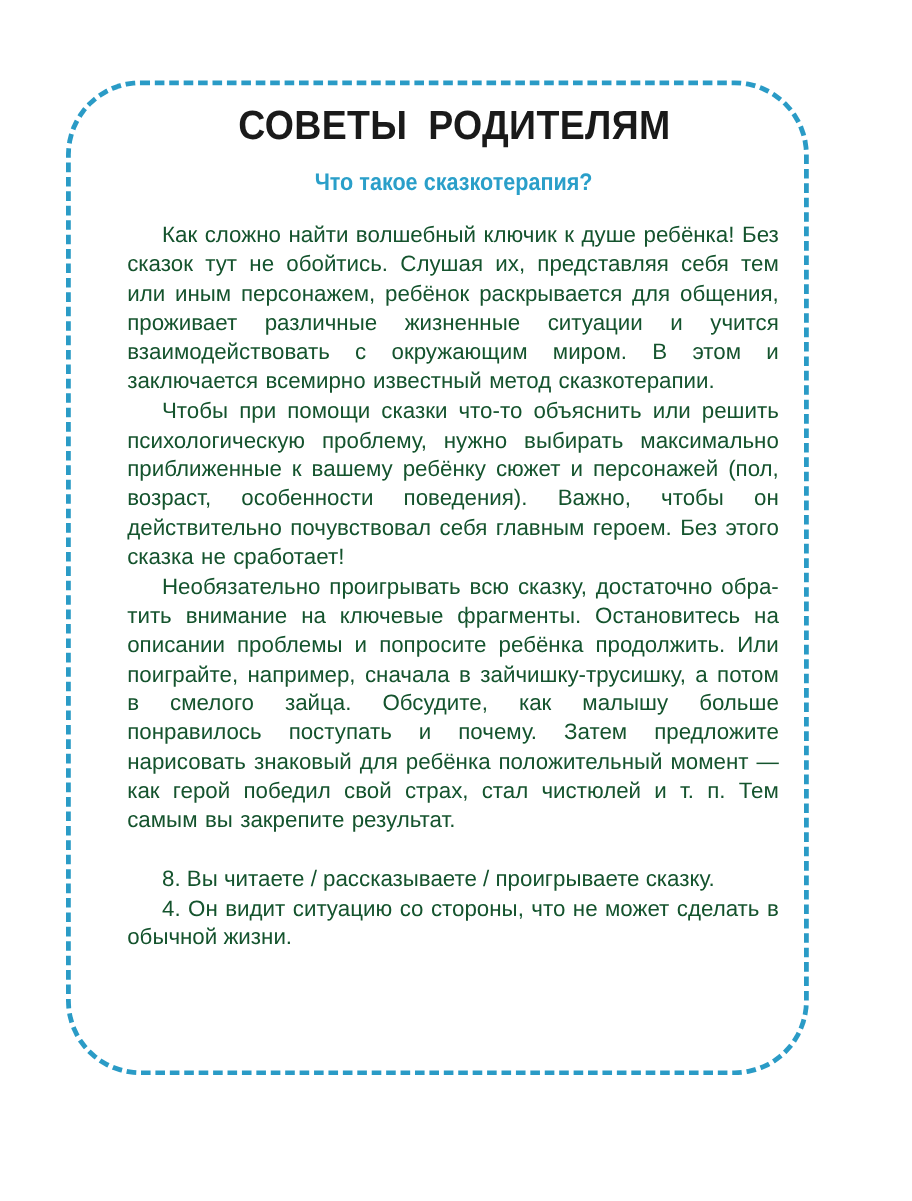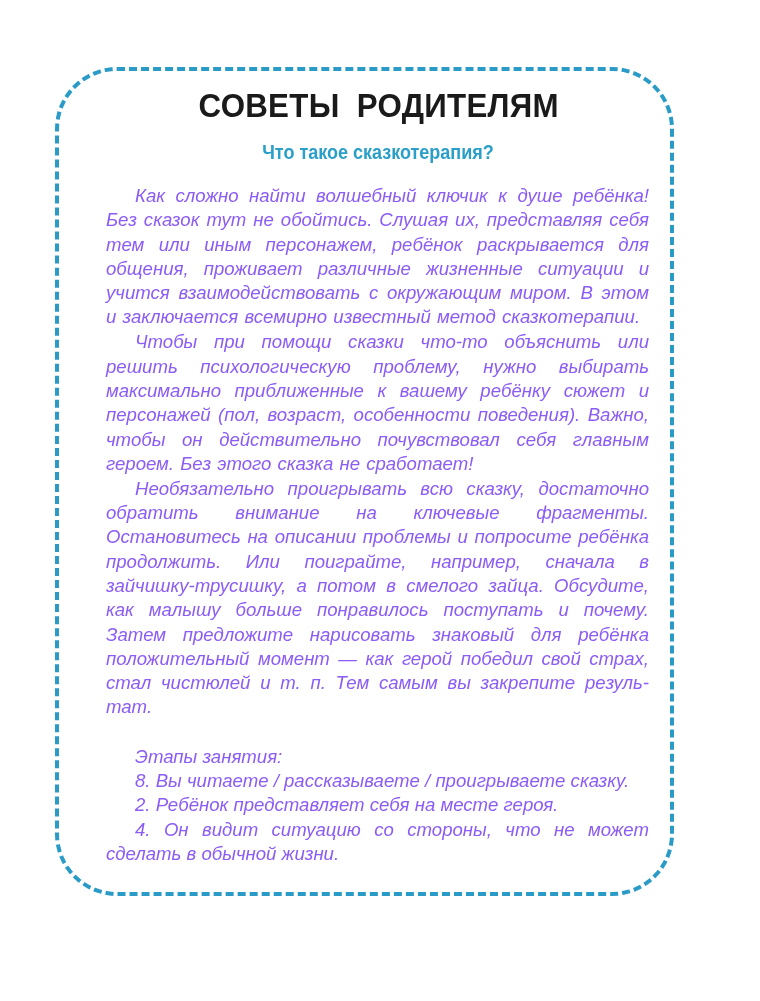--- a/index.html
+++ b/index.html
@@ -51,22 +51,21 @@
       transform: scaleX(0.9);
       transform-origin: 360px 0;
     }
     .content {
       position: absolute;
       left: 106px;
       top: 184px;
       width: 543px;
       font-size: 18.6px;
       line-height: 24.3px;
-      color: #8b5cf6;
-      font-style: italic;
+      color: #14532d;
     }
     .para {
       margin: 0 0 0.6px 0;
       text-indent: 29px;
       text-align: justify;
       word-spacing: 1px;
       hyphens: manual;
     }
     .stages {
       margin-top: 25px;
@@ -88,18 +87,16 @@
 
 <div class="title">СОВЕТЫ  РОДИТЕЛЯМ</div>
 <div class="subtitle">Что такое сказкотерапия?</div>
 
 <div class="content">
   <p class="para">Как сложно найти волшебный ключик к душе ребёнка! Без сказок тут не обойтись. Слушая их, представляя себя тем или иным персонажем, ребёнок раскрывается для общения, прожи­вает различные жизненные ситуации и учится взаимодейство­вать с окружающим миром. В этом и заключается всемирно из­вестный метод сказкотерапии.</p>
   <p class="para">Чтобы при помощи сказки что-то объяснить или решить пси­хологическую проблему, нужно выбирать максимально прибли­женные к вашему ребёнку сюжет и персонажей (пол, возраст, особенности поведения). Важно, чтобы он действительно по­чувствовал себя главным героем. Без этого сказка не срабо­тает!</p>
   <p class="para">Необязательно проигрывать всю сказку, достаточно обра­тить внимание на ключевые фрагменты. Остановитесь на опи­сании проблемы и попросите ребёнка продолжить. Или по­играйте, например, сначала в зайчишку-трусишку, а потом в смелого зайца. Обсудите, как малышу больше понравилось поступать и почему. Затем предложите нарисовать знаковый для ребёнка положительный момент — как герой победил свой страх, стал чистюлей и т. п. Тем самым вы закрепите резуль­тат.</p>
 
   <div class="stages">
-    <p class="stage-heading">Этапы занятия:</p>
     <p class="stage-item">8. Вы читаете / рассказываете / проигрываете сказку.</p>
-    <p class="stage-item">2. Ребёнок представляет себя на месте героя.</p>
     <p class="stage-item">4. Он видит ситуацию со стороны, что не может сделать в обычной жизни.</p>
   </div>
 </div>
 
 </body></html>

